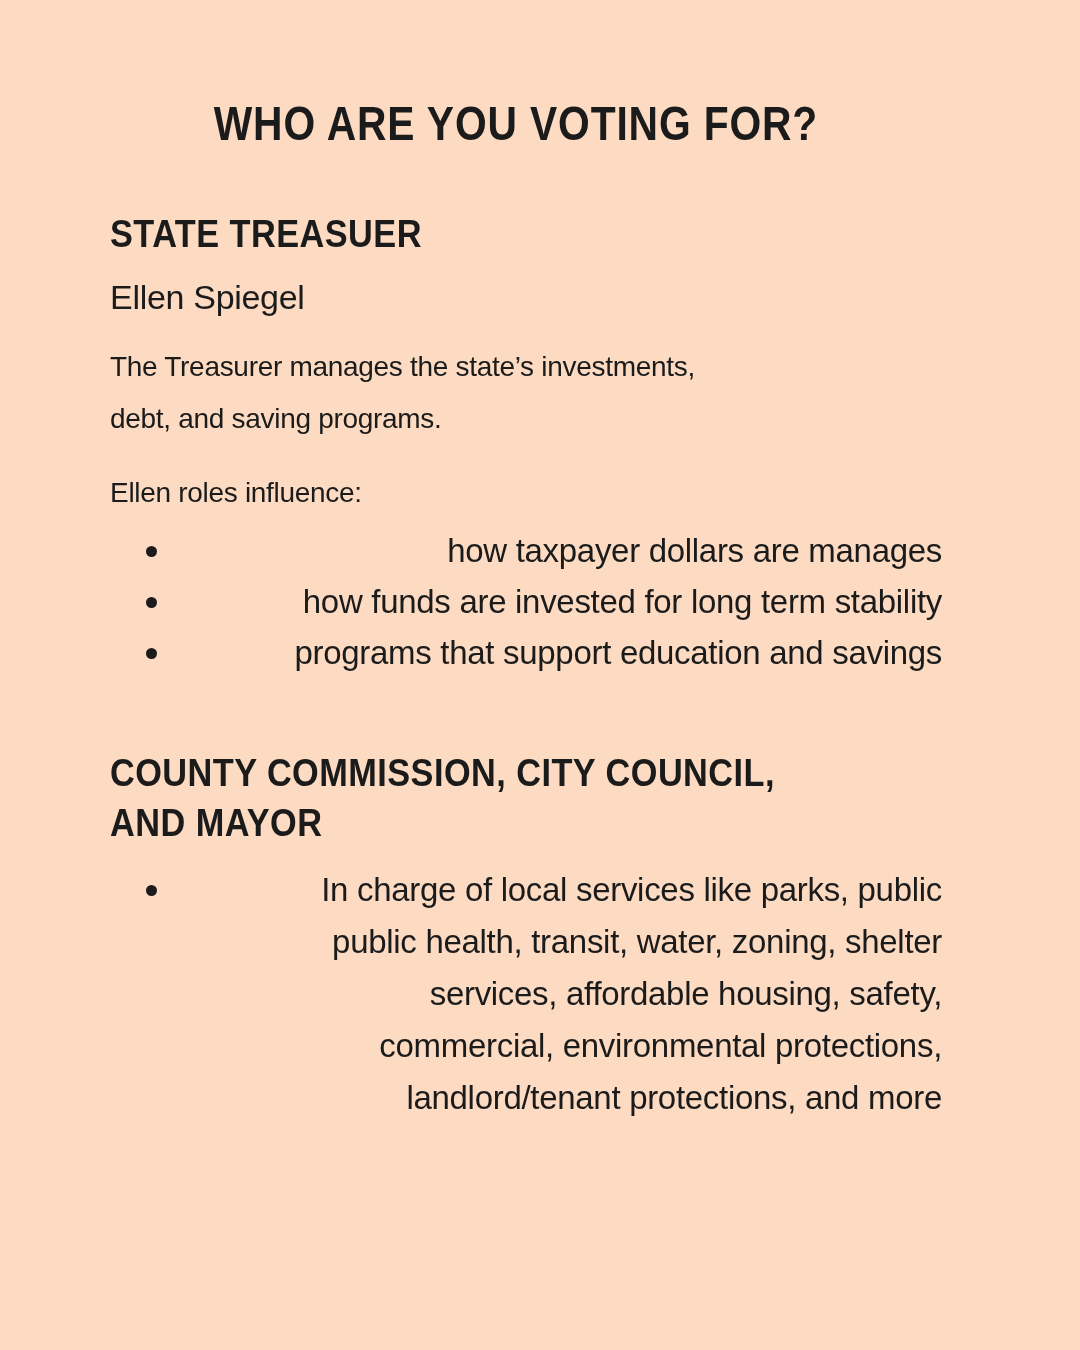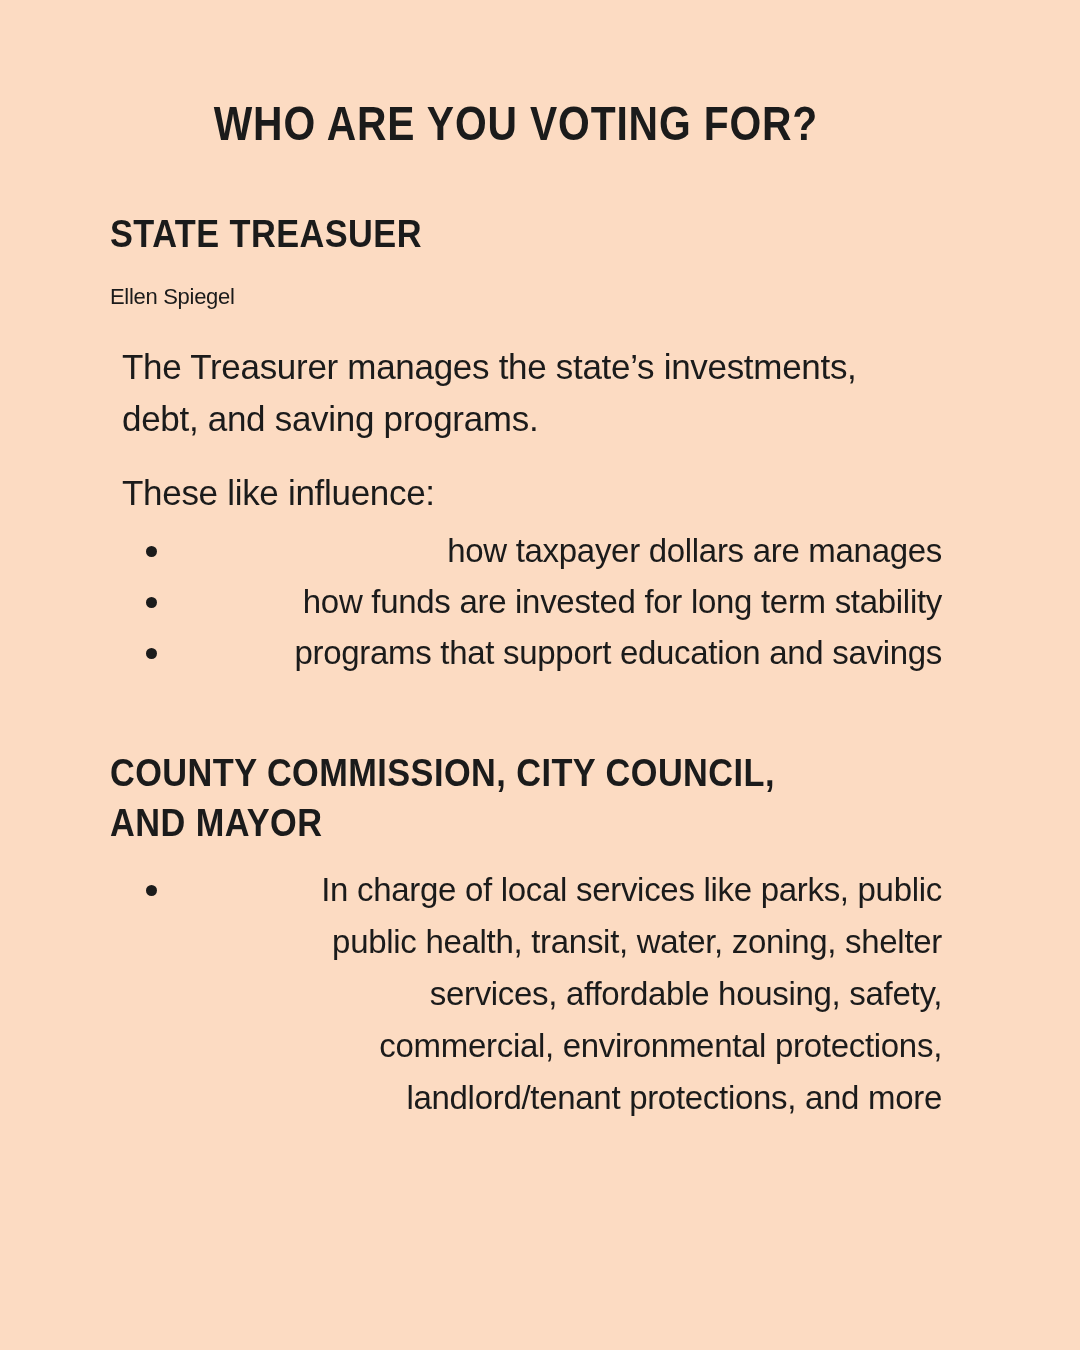--- a/index.html
+++ b/index.html
@@ -35,31 +35,31 @@
     letter-spacing: 0.5px;
     line-height: 50px;
     transform: scaleX(0.88);
     transform-origin: left center;
     white-space: pre-line;
     margin: 0;
   }
   .sec1-heading { margin-top: 58px; }
   .sec2-heading { margin-top: 70px; }
   .candidate {
-    font-size: 22px;
+    font-size: 34px;
     line-height: 44px;
     letter-spacing: -0.3px;
     margin: 16px 0 0 0;
   }
   .para {
-    font-size: 35px;
+    font-size: 28px;
     line-height: 52px;
     letter-spacing: -0.3px;
     white-space: pre-line;
-    margin: 22px 0 0 12px;
+    margin: 22px 0 0 0;
   }
   ul.bullets {
     list-style: none;
     margin: 6px 0 0 0;
     padding: 0;
     text-align: right;
   }
   ul.bullets li {
     position: relative;
     font-size: 33px;
@@ -91,21 +91,21 @@
 
   <section>
     <h2 class="section-heading sec1-heading">STATE TREASUER</h2>
 
     <p class="candidate">Ellen Spiegel</p>
 
     <p class="para">The Treasurer manages the state’s investments,
 debt, and saving programs.</p>
 
 
-    <p class="para">These like influence:</p>
+    <p class="para">Ellen roles influence:</p>
 
     <ul class="bullets">
       <li>how taxpayer dollars are manages</li>
       <li>how funds are invested for long term stability</li>
       <li>programs that support education and savings</li>
     </ul>
   </section>
 
   <section>
     <h2 class="section-heading sec2-heading">COUNTY COMMISSION, CITY COUNCIL,

